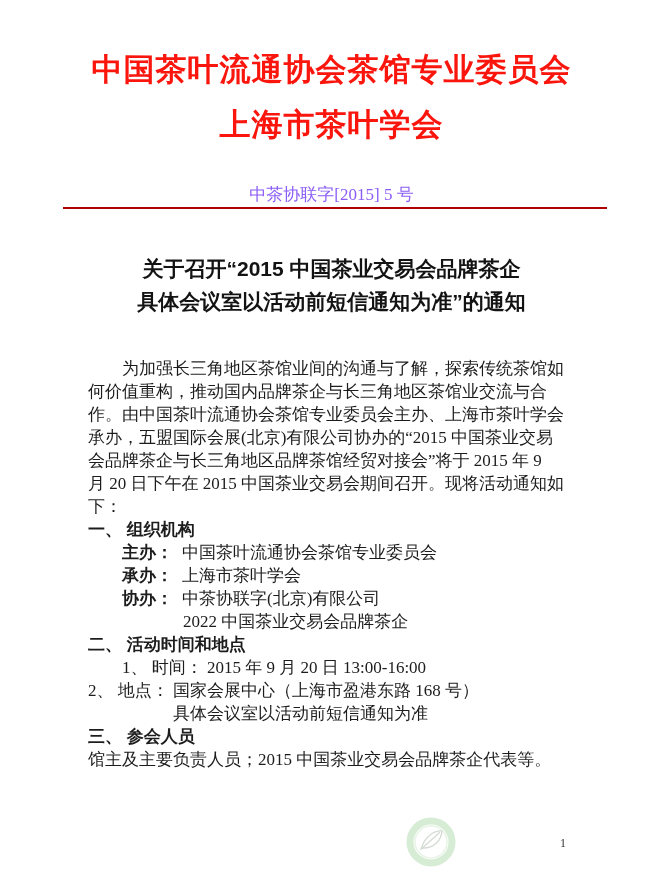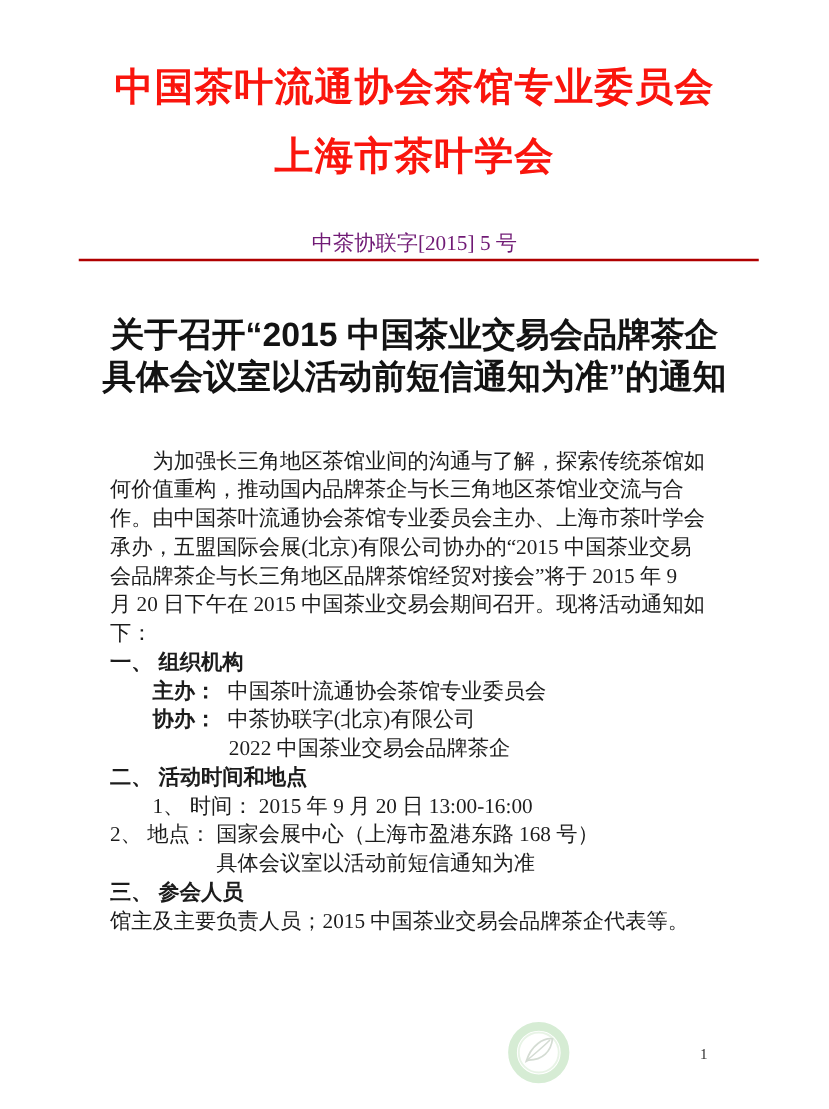--- a/index.html
+++ b/index.html
@@ -20,34 +20,34 @@
     font-weight:bold;
     font-size:31px;line-height:55px;
     color:#fa150d;
     letter-spacing:1px;
   }
   
   .docnum{
     position:absolute;top:184px;left:0;width:663px;
     text-align:center;
     font-size:17px;line-height:22px;
-    color:#701a75;
+    color:#8b5cf6;
   }
   .red-rule{
     position:absolute;top:207px;left:63px;
     width:544px;height:2px;
     background:#b00000;
   }
   
   .title{
     position:absolute;top:252px;left:0;width:663px;
     text-align:center;
     font-family:"Liberation Sans","DejaVu Sans",sans-serif;
     font-weight:bold;
-    font-size:27px;line-height:33px;
+    font-size:21px;line-height:33px;
     color:#131313;
   }
   
   .body-block{
     position:absolute;top:357px;left:88px;width:510px;
     font-size:17px;line-height:23px;
     color:#1c1c1c;
   }
   .line{white-space:nowrap;}
   .indent1{padding-left:34px;}      
@@ -98,20 +98,23 @@
     <div class="line">会品牌茶企与长三角地区品牌茶馆经贸对接会”将于 2015 年 9</div>
     <div class="line">月 20 日下午在 2015 中国茶业交易会期间召开。现将活动通知如</div>
     <div class="line">下：</div>
 
     <div class="line sec-heading">一、 组织机构</div>
 
     <div class="org-row">
       <span class="org-label">主办：</span><span class="org-value">中国茶叶流通协会茶馆专业委员会</span>
     </div>
     <div class="org-row">
+      <span class="org-label">承办：</span><span class="org-value">上海市茶叶学会</span>
+    </div>
+    <div class="org-row">
       <span class="org-label">协办：</span><span class="org-value">中茶协联字(北京)有限公司</span>
     </div>
     <div class="line indent-val">2022 中国茶业交易会品牌茶企</div>
 
     <div class="line sec-heading">二、 活动时间和地点</div>
     <div class="line indent1">1、 时间： 2015 年 9 月 20 日  13:00-16:00</div>
     <div class="line">2、 地点： 国家会展中心（上海市盈港东路 168 号）</div>
     <div class="line indent-note">具体会议室以活动前短信通知为准</div>
 
     <div class="line sec-heading">三、 参会人员</div>

